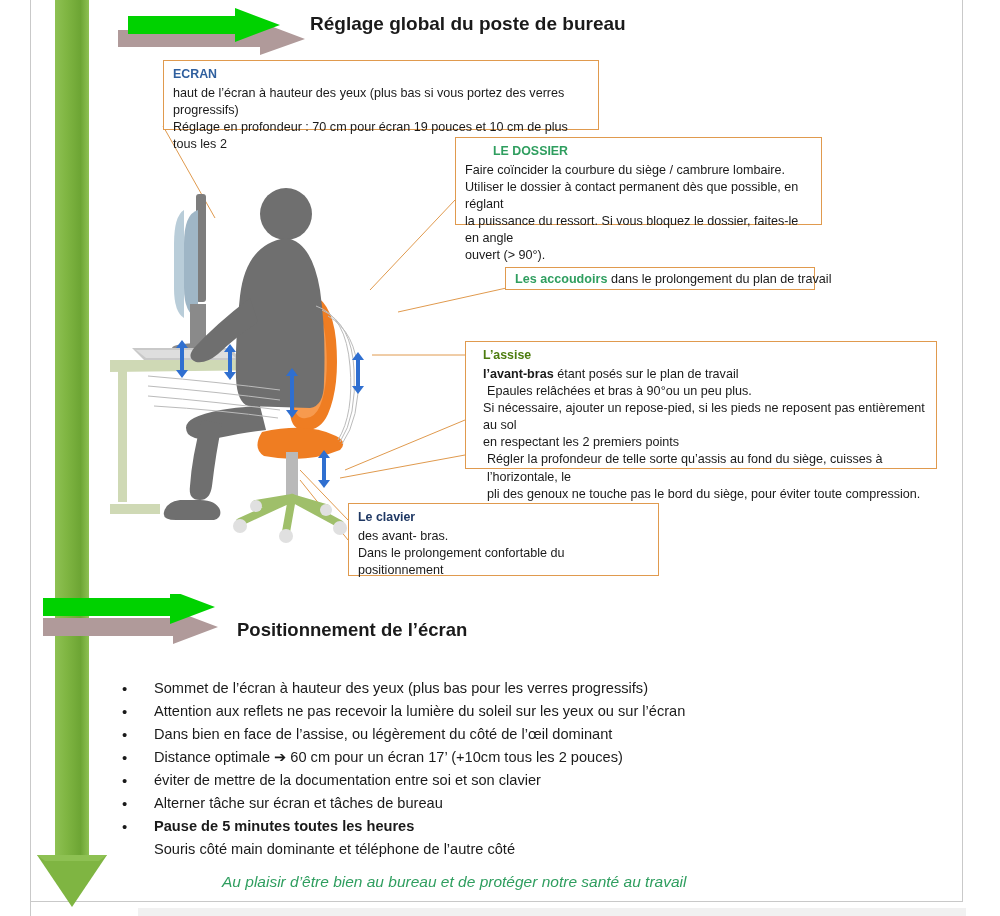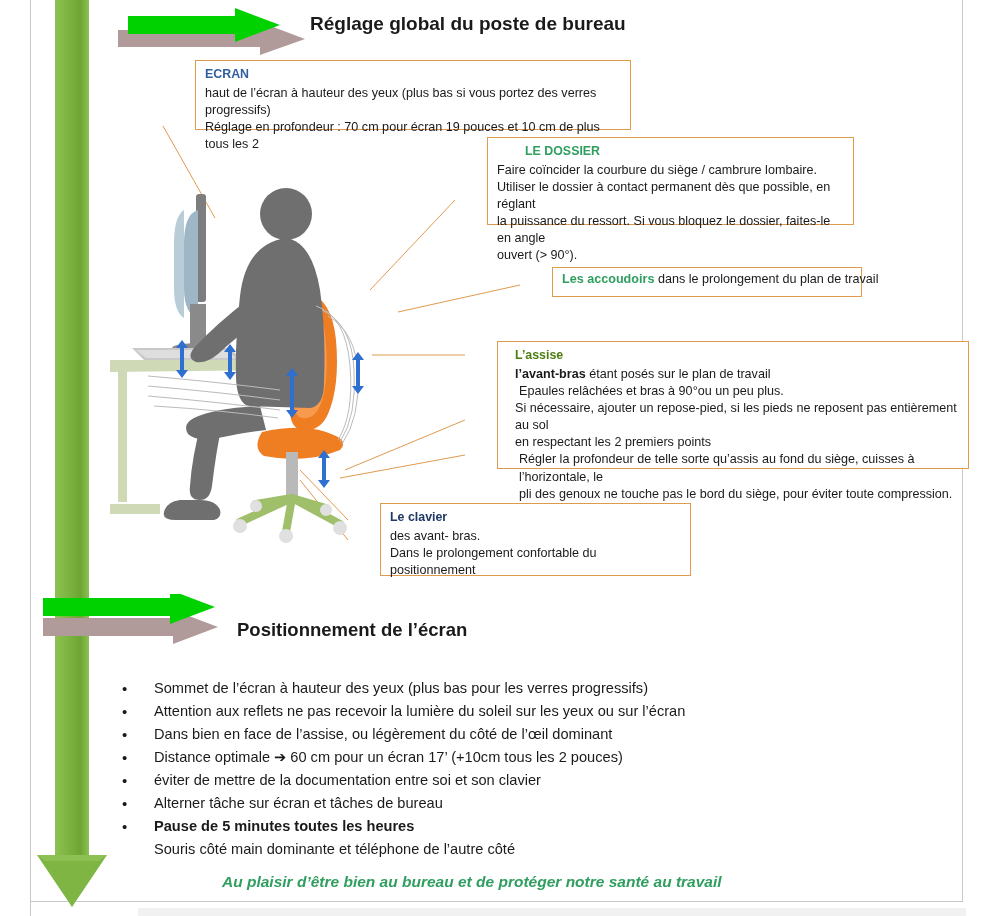--- a/index.html
+++ b/index.html
@@ -72,36 +72,35 @@
   
   .callout {
     position: absolute;
     border: 1px solid #e09a4e;
     background: #ffffff;
     box-sizing: border-box;
     padding: 5px 7px 4px 9px;
     font-size: 12.6px;
     color: #1a1a1a;
     line-height: 1.36;
-    margin-left: 32px;
   }
   .callout .hdr {
     font-weight: bold;
     font-size: 12.4px;
     display: block;
     margin-bottom: 2px;
   }
   .hdr-blue { color: #2f5f9e; }
   .hdr-green { color: #2f9e5f; }
   .hdr-red { color: #4d7c0f; }
   .callout p { margin: 0; }
 
   .c-ecran    { left: 163px; top: 60px;  width: 436px; height: 70px; }
   .c-dossier  { left: 455px; top: 137px; width: 367px; height: 88px; }
-  .c-accoud   { left: 520px; top: 267px; width: 310px; height: 30px;
+  .c-accoud   { left: 505px; top: 267px; width: 310px; height: 23px;
                 padding-top: 3px; }
   .c-assise   { left: 465px; top: 341px; width: 472px; height: 128px; }
   .c-clavier  { left: 348px; top: 503px; width: 311px; height: 73px; }
 
   .accoud-line { white-space: nowrap; }
 
   
   .leaders {
     position: absolute;
     left: 0; top: 0; width: 1000px; height: 916px;
@@ -134,21 +133,21 @@
   }
   .bullets .tx { line-height: 1.2; }
   .bullets .row.strong .tx { font-weight: bold; }
   .bullets .row.nobullet .bt { visibility: hidden; }
 
   
   .footer-note {
     position: absolute;
     left: 222px; top: 873px;
     font-size: 15.5px;
-    font-weight: bold;
+    font-weight: normal;
     font-style: italic;
     color: #2f9e5f;
   }
 </style>
 </head>
 <body>
 
 <div id="page">
 
   <div class="page-frame-left"></div>

